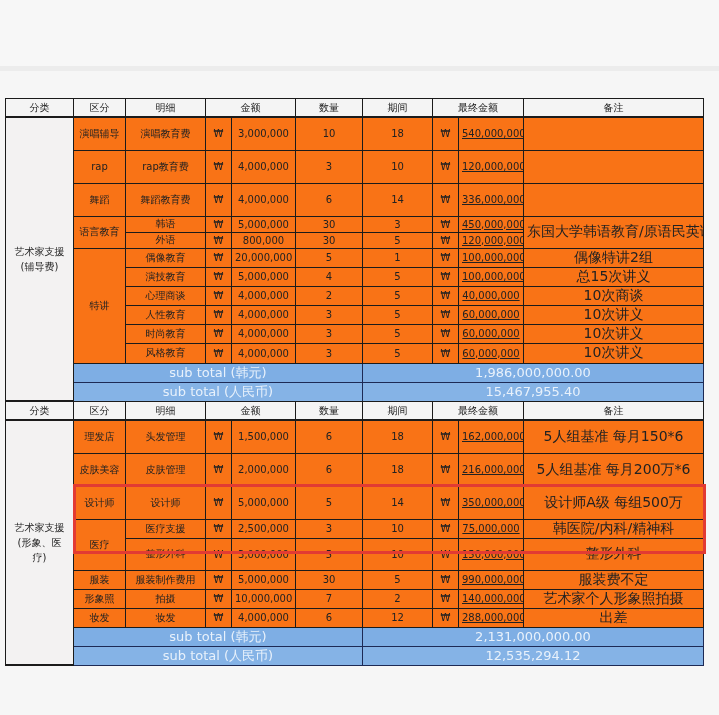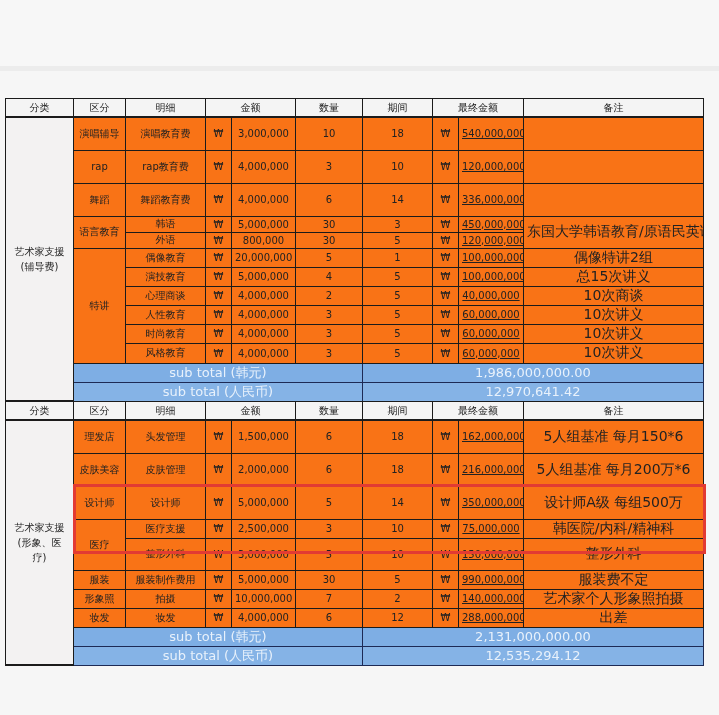--- a/index.html
+++ b/index.html
@@ -177,21 +177,21 @@
     <td class="fcur">₩</td>
     <td class="famt">60,000,000</td>
     <td class="note">10次讲义</td>
   </tr>
   <tr class="sub">
     <td colspan="5">sub total (韩元)</td>
     <td colspan="4">1,986,000,000.00</td>
   </tr>
   <tr class="sub sub2">
     <td colspan="5">sub total (人民币)</td>
-    <td colspan="4">12,970,641.42</td>
+    <td colspan="4">15,467,955.40</td>
   </tr>
 </tbody>
   </table>
 
 <table class="budget" style="top:401px; width:698px;">
   <colgroup>
     <col style="width:68px">
       <col style="width:52px">
       <col style="width:80px">
     <col style="width:26px">

